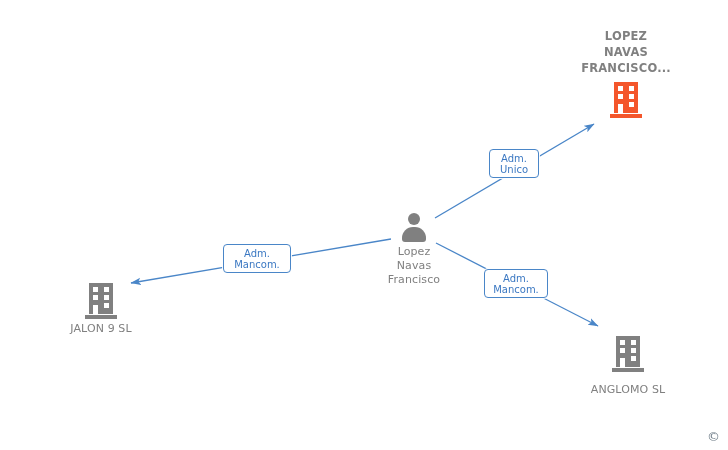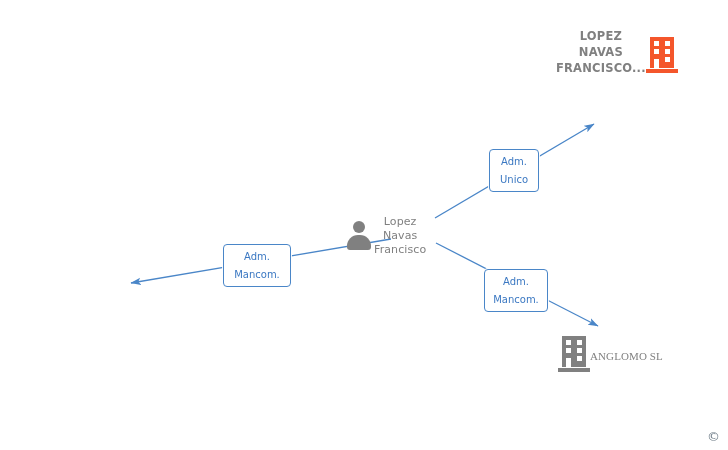--- a/index.html
+++ b/index.html
@@ -32,21 +32,21 @@
     pointer-events: none;
   }
 
   
   .node {
     position: absolute;
     width: 140px;
     margin-left: -70px;
     text-align: center;
     display: flex;
-    flex-direction: row;
+    flex-direction: column;
     align-items: center;
   }
   .node-label {
     color: #808080;
     font-size: 11px;
     line-height: 14px;
     letter-spacing: 0.1px;
     white-space: pre-line;
   }
   .node-label.upper {
@@ -118,21 +118,21 @@
 
   
   .edge-label {
     position: absolute;
     box-sizing: border-box;
     background: #ffffff;
     border: 1px solid #4a86c8;
     border-radius: 4px;
     color: #3b78c2;
     font-size: 10px;
-    line-height: 18px;
+    line-height: 11px;
     text-align: center;
     padding: 3px 5px 2px 5px;
     white-space: pre-line;
     box-shadow: 0 0 0 1px rgba(255,255,255,0.9);
   }
 
   
   #watermark {
     position: absolute;
     right: 8px;
@@ -198,33 +198,46 @@
   <div class="node" style="left:414px; top:212px;">
     <div class="person">
       <div class="head"></div>
       <div class="torso"></div>
     </div>
     <div class="node-label" style="margin-top:3px;">Lopez
 Navas
 Francisco</div>
   </div>
 
+  <div class="node" style="left:101px; top:283px;">
+    <div class="building">
+      <div class="body" style="background:#808080;"></div>
+      <div class="base" style="background:#808080;"></div>
+      <div class="win" style="left:8px;  top:4px;"></div>
+      <div class="win" style="left:19px; top:4px;"></div>
+      <div class="win" style="left:8px;  top:12px;"></div>
+      <div class="win" style="left:19px; top:12px;"></div>
+      <div class="win" style="left:19px; top:20px;"></div>
+      <div class="door" style="left:8px; bottom:5px;"></div>
+    </div>
+    <div class="node-label" style="margin-top:3px;">JALON 9 SL</div>
+  </div>
 
   <div class="node" style="left:628px; top:336px;">
     <div class="building">
       <div class="body" style="background:#808080;"></div>
       <div class="base" style="background:#808080;"></div>
       <div class="win" style="left:8px;  top:4px;"></div>
       <div class="win" style="left:19px; top:4px;"></div>
       <div class="win" style="left:8px;  top:12px;"></div>
       <div class="win" style="left:19px; top:12px;"></div>
       <div class="win" style="left:19px; top:20px;"></div>
       <div class="door" style="left:8px; bottom:5px;"></div>
     </div>
-    <div class="node-label" style="margin-top:4px;font-family:Liberation Serif, serif;">ANGLOMO SL</div>
+    <div class="node-label" style="margin-top:11px;">ANGLOMO SL</div>
   </div>
 
   <div class="edge-label" style="left:489px; top:149px; width:50px;">Adm.
 Unico</div>
 
   <div class="edge-label" style="left:223px; top:244px; width:68px;">Adm.
 Mancom.</div>
 
   <div class="edge-label" style="left:484px; top:269px; width:64px;">Adm.
 Mancom.</div>

